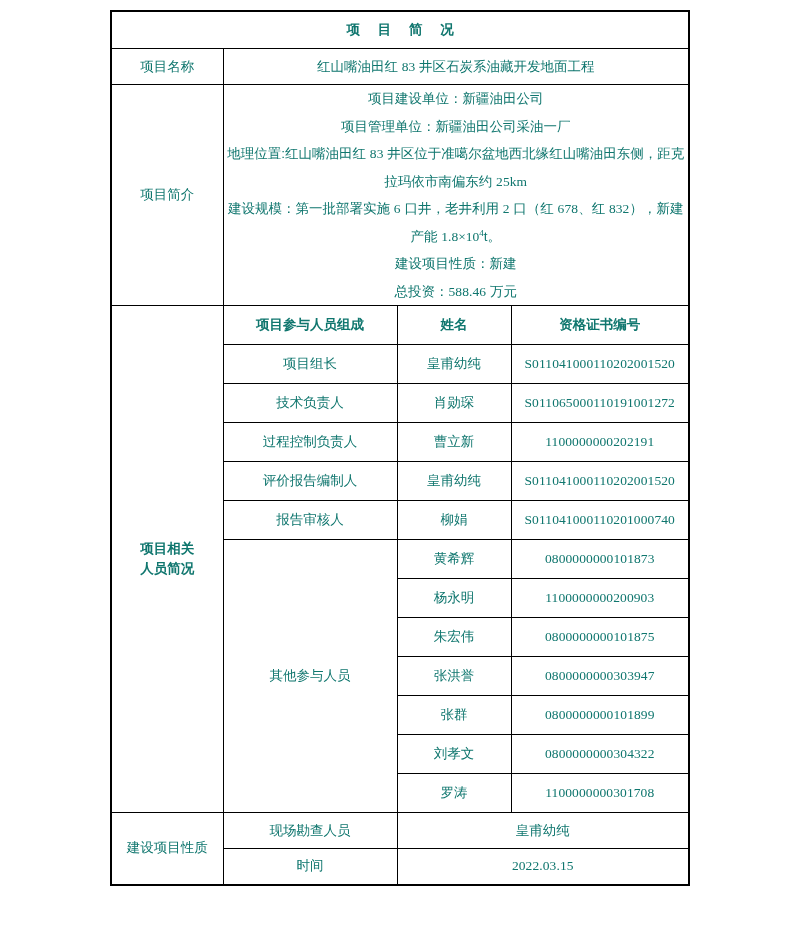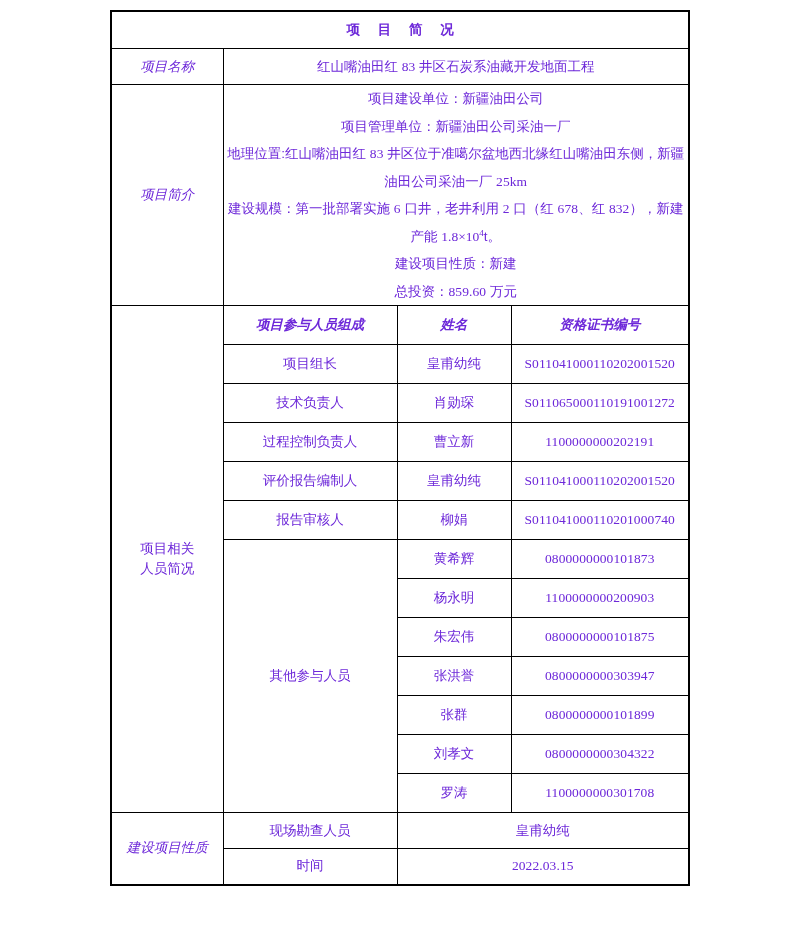--- a/index.html
+++ b/index.html
@@ -28,21 +28,21 @@
     border-collapse: collapse;
     table-layout: fixed;
     border: 2px solid #000000;
   }
   table.doc-table td {
     border: 1px solid #000000;
     padding: 0;
     vertical-align: middle;
     text-align: center;
     font-size: 13.5px;
-    color: #6d28d9;
+    color: #0f766e;
   }
   
   .num {
     font-family: "Liberation Serif", "DejaVu Serif", serif;
     font-size: 13.5px;
     letter-spacing: 0.1px;
   }
   .num-sup {
     font-family: "Liberation Serif", "DejaVu Serif", serif;
     font-size: 13.5px;
@@ -54,21 +54,20 @@
   }
   .title-cell {
     height: 36px;
     font-weight: bold;
     font-size: 16px;
     letter-spacing: 7px;
     text-indent: 7px;
   }
   .label-cell {
     font-size: 13.5px;
-    font-style: italic;
   }
   .row-name {
     height: 36px;
   }
   .name-value {
     text-align: left;
     padding-left: 10px;
     font-size: 13.5px;
     margin-left: 7px;
   }
@@ -79,28 +78,28 @@
     font-size: 13.5px;
   }
   .intro-cell p {
     margin: 0;
     white-space: normal;
   }
   .hdr {
     font-weight: bold;
     height: 38px;
     font-size: 14px;
-    font-style: italic;
   }
   .body-row {
     height: 39px;
   }
   .vlabel {
     line-height: 20px;
     font-size: 13.5px;
+    font-weight: bold;
   }
   .survey-row {
     height: 36px;
   }
 </style>
 </head>
 <body>
 
 <div class="page">
   <table class="doc-table">
@@ -121,24 +120,24 @@
         <td colspan="3" class="name-value">
           <span>红山嘴油田红 </span><span class="num">83</span><span> 井区石炭系油藏开发地面工程</span>
         </td>
       </tr>
 
       <tr>
         <td class="label-cell">项目简介</td>
         <td colspan="3" class="intro-cell">
           <p><span>项目建设单位：新疆油田公司</span></p>
           <p><span>项目管理单位：新疆油田公司采油一厂</span></p>
-          <p><span>地理位置:红山嘴油田红 </span><span class="num">83</span><span> 井区位于准噶尔盆地西北缘红山嘴油田东侧，新疆油田公司采油一厂 </span><span class="num">25km</span></p>
+          <p><span>地理位置:红山嘴油田红 </span><span class="num">83</span><span> 井区位于准噶尔盆地西北缘红山嘴油田东侧，距克拉玛依市南偏东约 </span><span class="num">25km</span></p>
           <p><span>建设规模：第一批部署实施 </span><span class="num">6</span><span> 口井，老井利用 </span><span class="num">2</span><span> 口（红 </span><span class="num">678</span><span>、红 </span><span class="num">832</span><span>），新建产能 </span><span class="num-sup"><span>1.8×10</span><sup>4</sup></span><span>t。</span></p>
           <p><span>建设项目性质：新建</span></p>
-          <p><span>总投资：</span><span class="num">859.60</span><span> 万元</span></p>
+          <p><span>总投资：</span><span class="num">588.46</span><span> 万元</span></p>
         </td>
       </tr>
 
       <tr>
         <td rowspan="13" class="vlabel">
           <div>项目相关</div>
           <div>人员简况</div>
         </td>
         <td class="hdr">项目参与人员组成</td>
         <td class="hdr">姓名</td>

